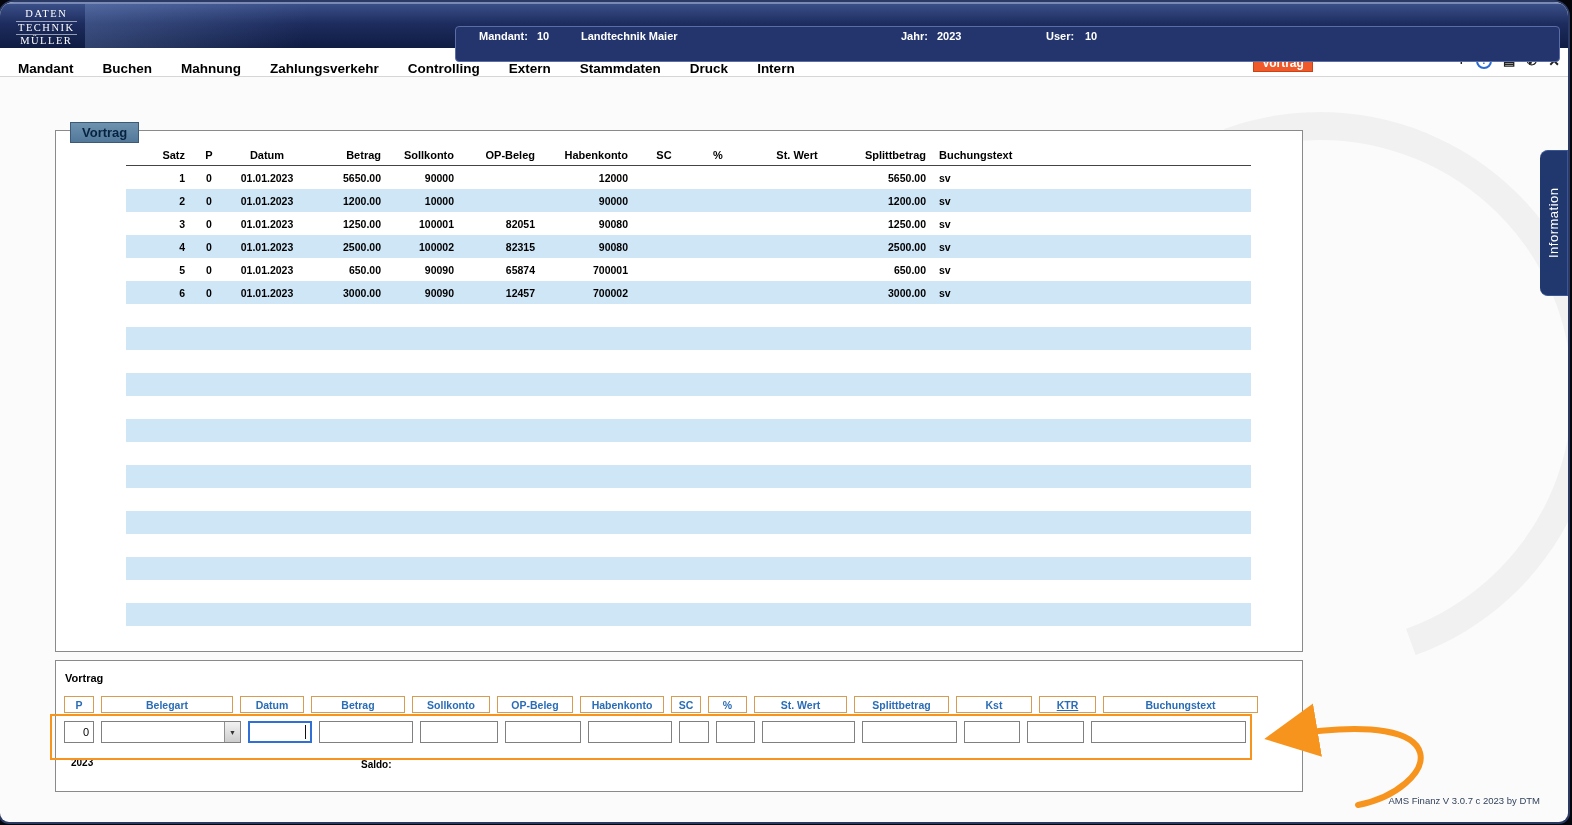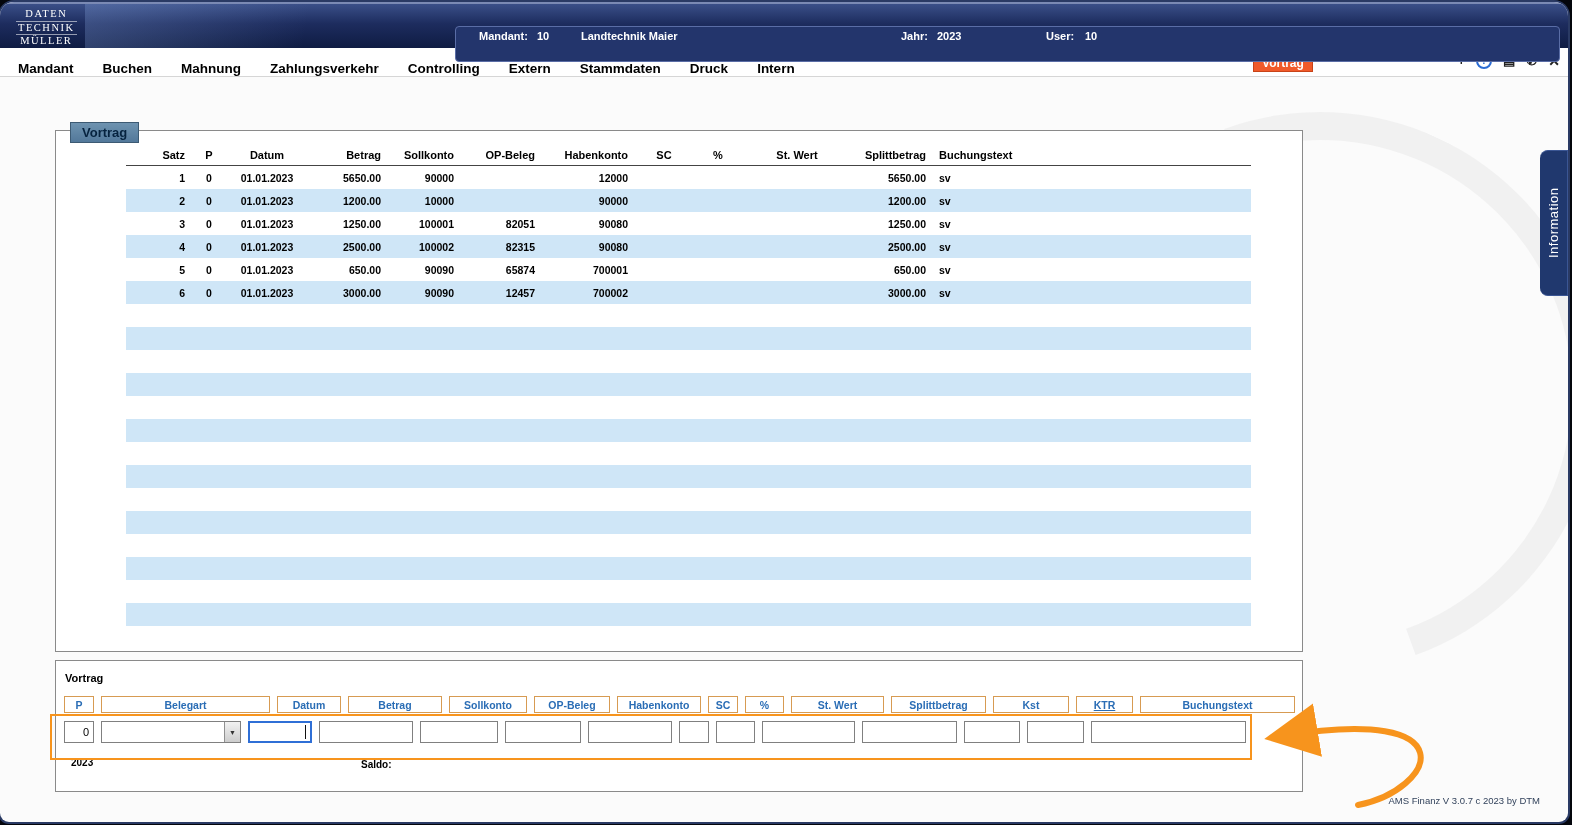--- a/index.html
+++ b/index.html
@@ -464,21 +464,21 @@
             <div class="gcell c11"></div>
           </div>
         </div>
     </div>
   </div>
 
   <div class="form-panel">
     <div class="form-title">Vortrag</div>
     <div class="form-header-row">
         <div class="fhead" style="width: 30px;">P</div>
-        <div class="fhead" style="width: 169px;">Belegart</div>
+        <div class="fhead" style="width: 132px;">Belegart</div>
         <div class="fhead" style="width: 64px;">Datum</div>
         <div class="fhead" style="width: 94px;">Betrag</div>
         <div class="fhead" style="width: 78px;">Sollkonto</div>
         <div class="fhead" style="width: 76px;">OP-Beleg</div>
         <div class="fhead" style="width: 84px;">Habenkonto</div>
         <div class="fhead" style="width: 30px;">SC</div>
         <div class="fhead" style="width: 39px;">%</div>
         <div class="fhead" style="width: 93px;">St. Wert</div>
         <div class="fhead" style="width: 95px;">Splittbetrag</div>
         <div class="fhead" style="width: 76px;">Kst</div>

